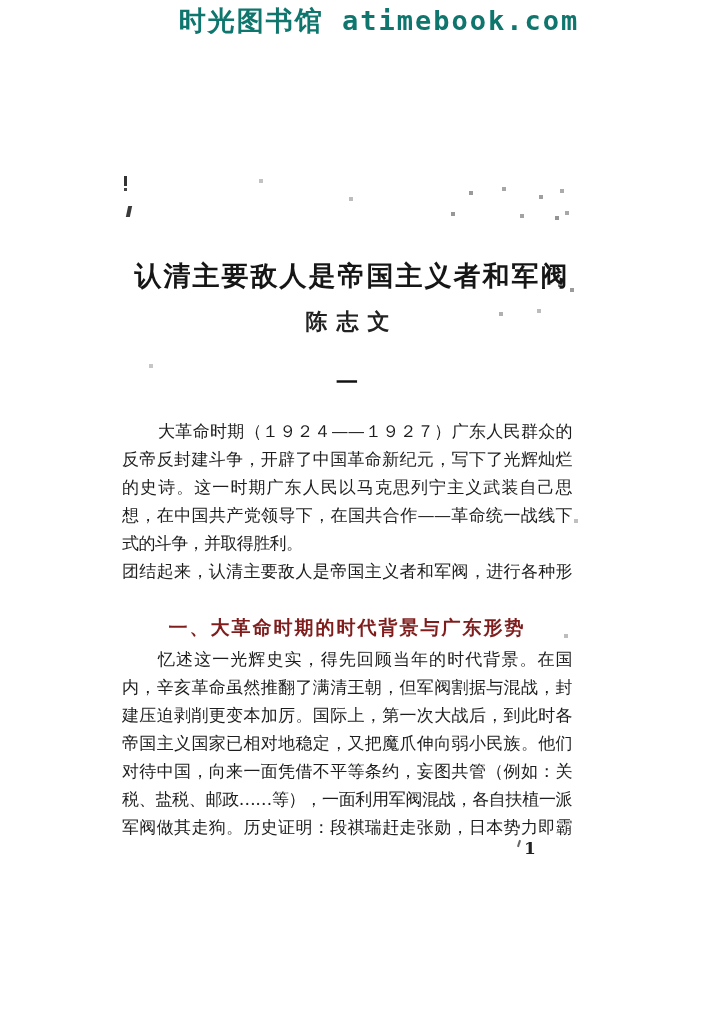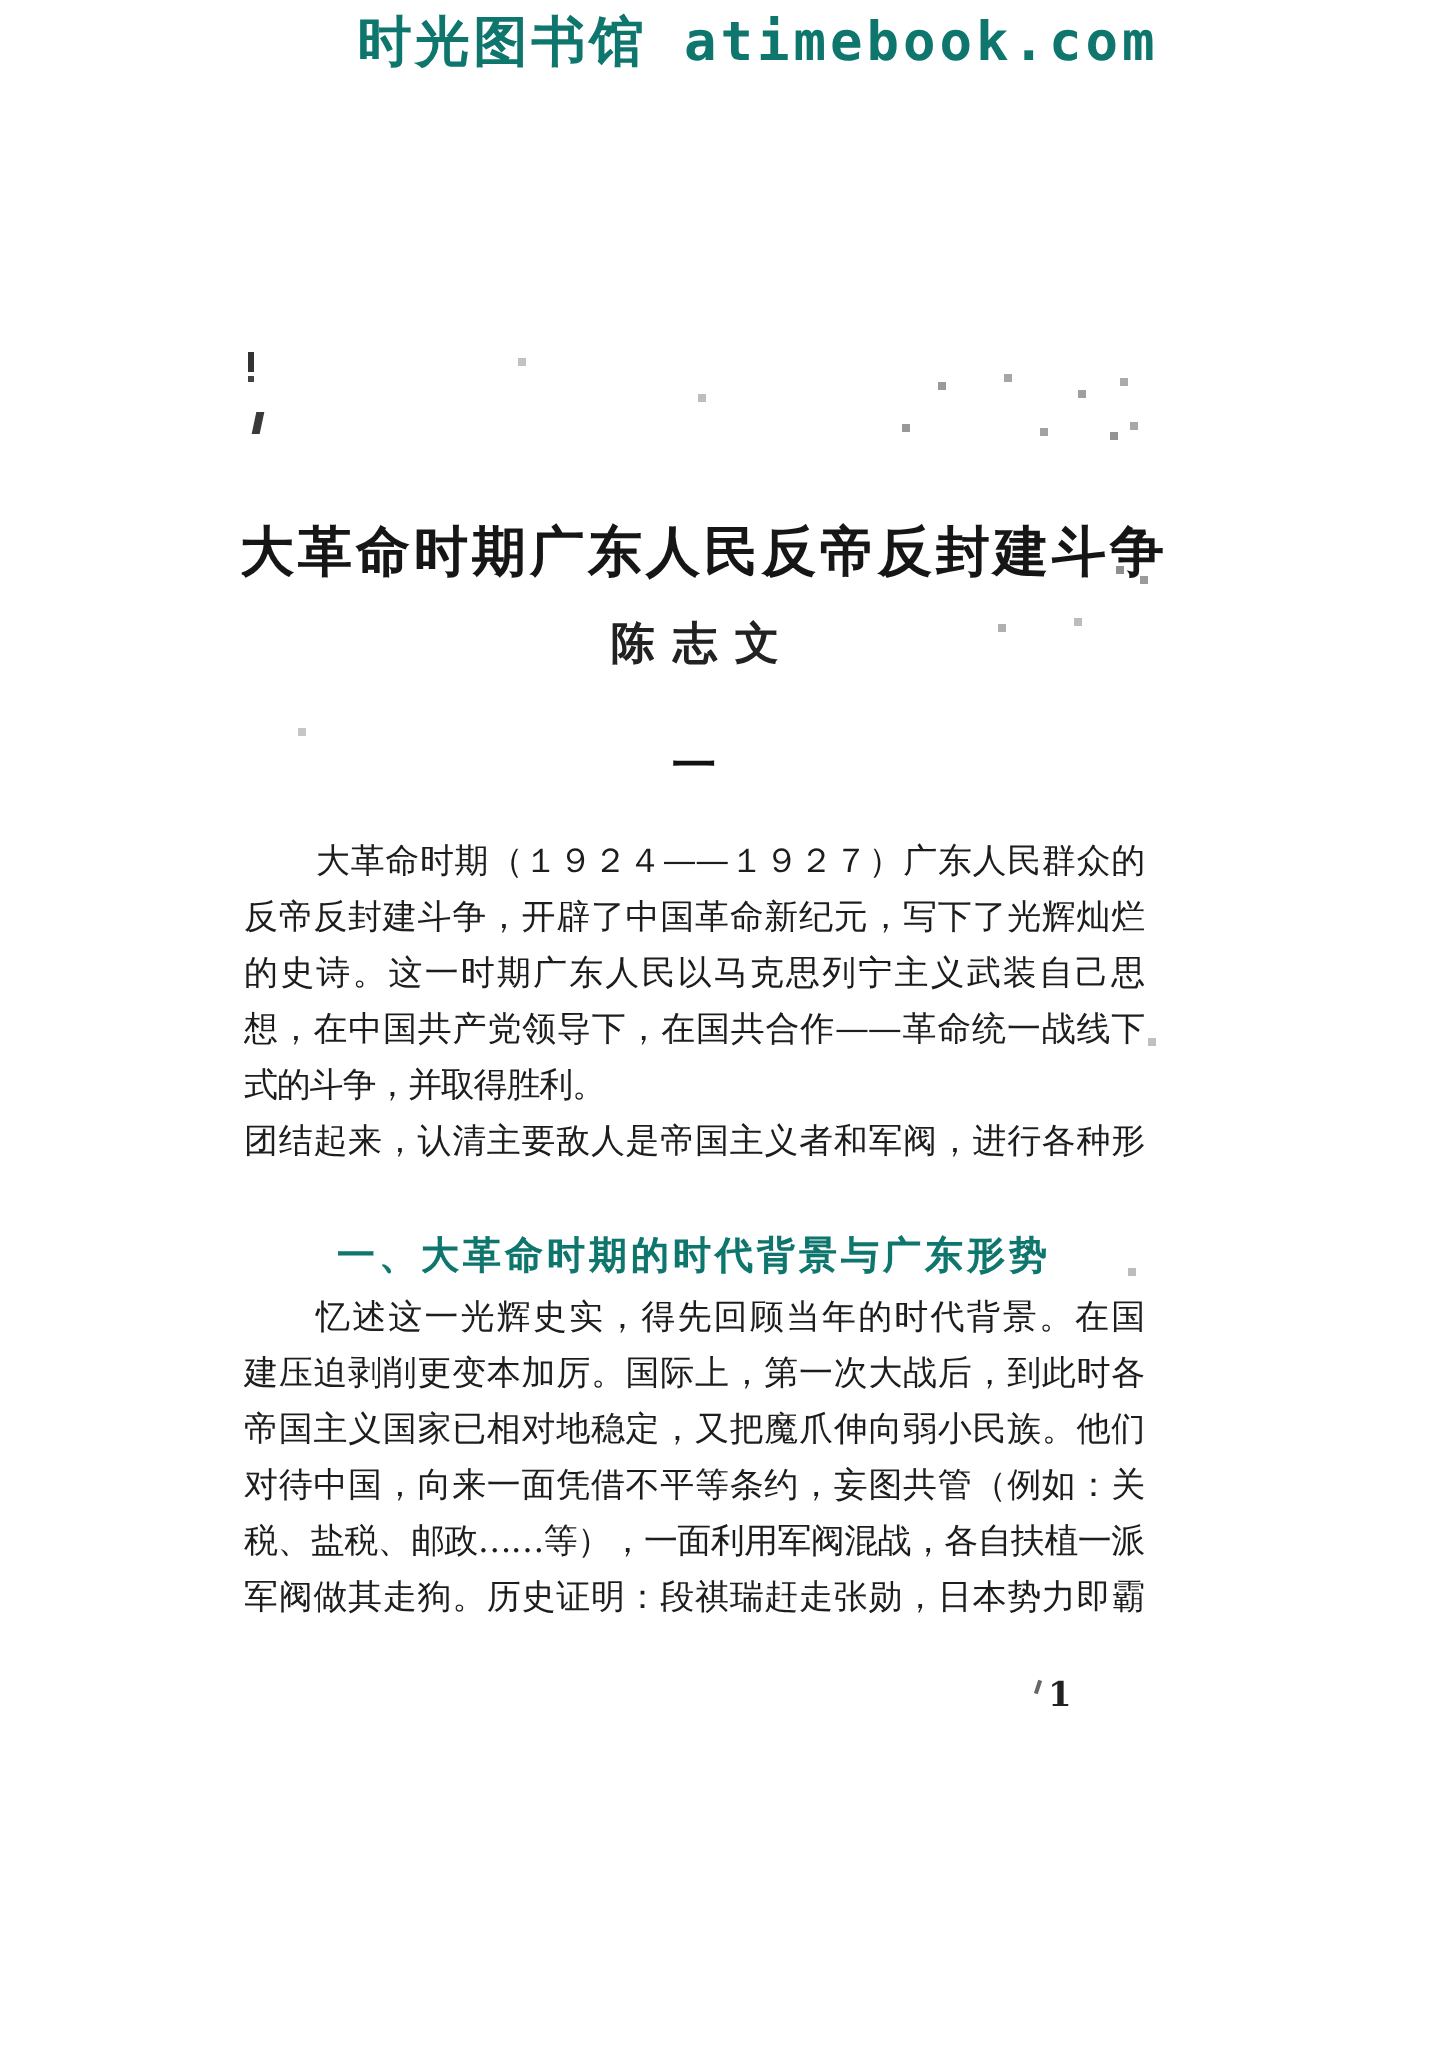--- a/index.html
+++ b/index.html
@@ -85,21 +85,21 @@
   .para2 { top: 645px; }
 
   .section-heading {
     position: absolute;
     top: 599px; left: 122px; width: 450px;
     text-align: center;
     font-family: "DejaVu Serif", serif;
     font-size: 19px;
     font-weight: bold;
     letter-spacing: 2px;
-    color: #0f766e;
+    color: #7f1d1d;
     white-space: nowrap;
   }
 
   .page-number {
     position: absolute;
     top: 838px; left: 524px;
     font-family: "DejaVu Serif", serif;
     font-size: 17px;
     font-weight: bold;
     color: #222;
@@ -138,39 +138,40 @@
 <body>
 
 <div class="page">
 
   <div class="watermark">时光图书馆 atimebook.com</div>
 
   <div class="artifact art-1"></div>
   <div class="artifact art-2"></div>
   <div class="speckles"></div>
 
-  <h1 class="title">大革命时期广东人民反帝反封建斗争</h1>
+  <h1 class="title">认清主要敌人是帝国主义者和军阀</h1>
 
   <div class="author">陈志文</div>
 
   <div class="section-marker">一</div>
 
   <div class="column para para1">
     <div class="line indent">大革命时期（１９２４——１９２７）广东人民群众的</div>
     <div class="line">反帝反封建斗争，开辟了中国革命新纪元，写下了光辉灿烂</div>
     <div class="line">的史诗。这一时期广东人民以马克思列宁主义武装自己思</div>
     <div class="line">想，在中国共产党领导下，在国共合作——革命统一战线下</div>
     <div class="line short">式的斗争，并取得胜利。</div>
     <div class="line">团结起来，认清主要敌人是帝国主义者和军阀，进行各种形</div>
   </div>
 
   <h2 class="section-heading">一、大革命时期的时代背景与广东形势</h2>
 
   <div class="column para para2">
     <div class="line indent">忆述这一光辉史实，得先回顾当年的时代背景。在国</div>
+    <div class="line">内，辛亥革命虽然推翻了满清王朝，但军阀割据与混战，封</div>
     <div class="line">建压迫剥削更变本加厉。国际上，第一次大战后，到此时各</div>
     <div class="line">帝国主义国家已相对地稳定，又把魔爪伸向弱小民族。他们</div>
     <div class="line">对待中国，向来一面凭借不平等条约，妄图共管（例如：关</div>
     <div class="line">税、盐税、邮政……等），一面利用军阀混战，各自扶植一派</div>
     <div class="line">军阀做其走狗。历史证明：段祺瑞赶走张勋，日本势力即霸</div>
   </div>
 
   <div class="artifact art-pagenum-mark"></div>
   <div class="page-number">1</div>
 

